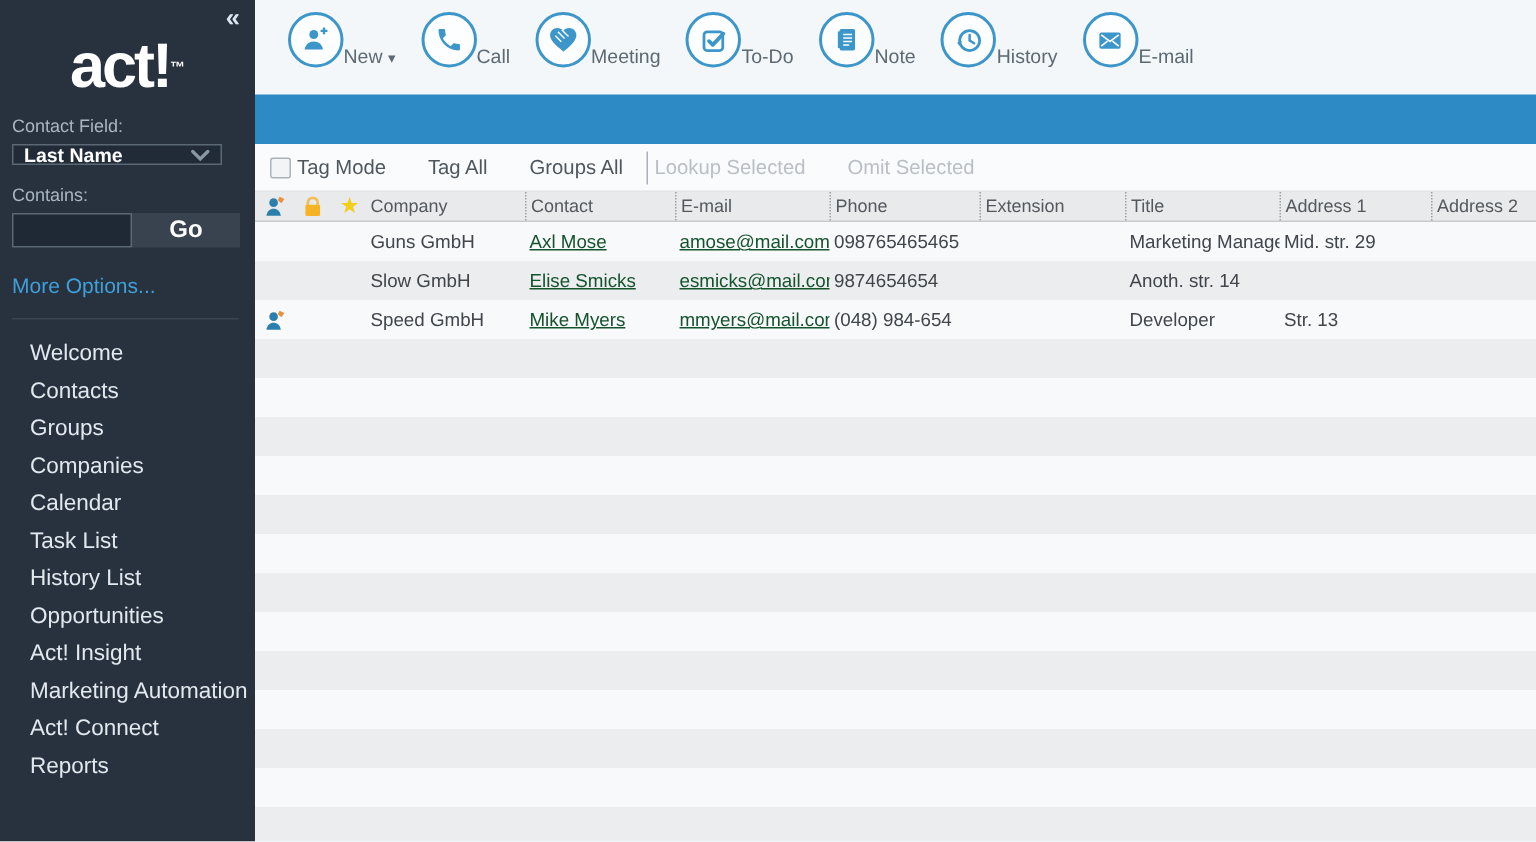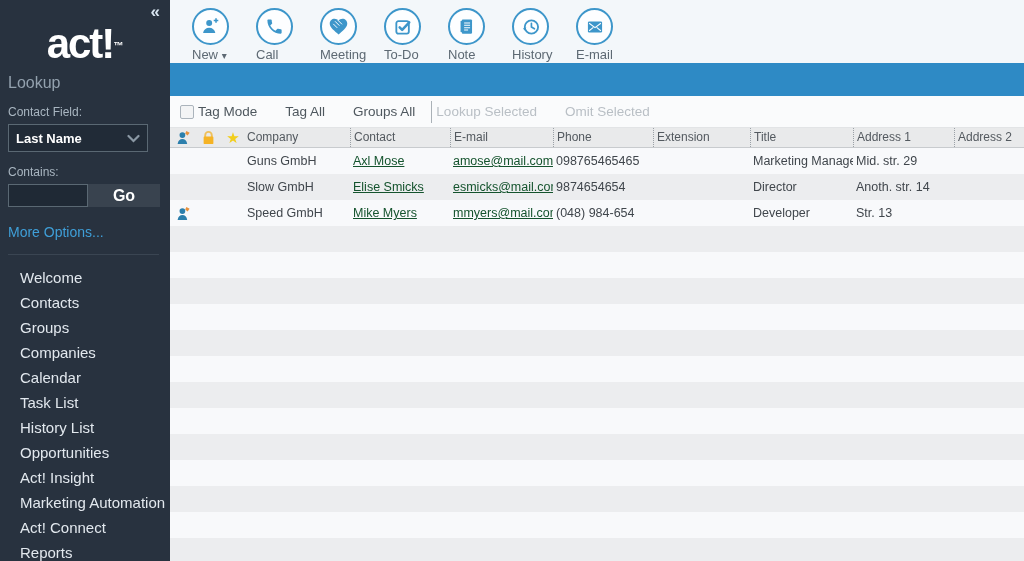--- a/index.html
+++ b/index.html
@@ -11,41 +11,41 @@
   
   .sidebar { position:relative; width:170px; min-width:170px; height:561px;
     background:#28323F; color:#DFE6EC; overflow:hidden; }
   .collapse { position:absolute; top:2px; right:10px; font-size:17px; font-weight:bold;
     color:#D9E6F2; cursor:pointer; }
   .logo { text-align:center; margin-top:24px; color:#FFFFFF; font-weight:800;
     font-size:42px; letter-spacing:-2px; line-height:40px; }
   .logo sup { font-size:10px; letter-spacing:0; vertical-align:top; position:relative; top:2px; }
   .lookup-title { margin:10px 0 0 8px; font-size:16px; color:#93A1AE; }
   .side-label { margin:13px 0 0 8px; font-size:12px; color:#A9B6C1; }
-  .select-box { margin:5px 0 0 8px; width:140px; height:28px; background:#212B37;
+  .select-box { margin:5px 0 0 8px; width:140px; height:14px; background:#212B37;
     border:1px solid #5A6873; display:flex; align-items:center; justify-content:space-between;
     padding:0 7px; cursor:pointer; }
   .select-box .sel-val { color:#FFFFFF; font-weight:bold; font-size:13px; }
   .contains-row { margin:5px 0 0 8px; display:flex; width:152px; height:23px; }
   .contains-input { width:80px; height:23px; background:#1F2935; border:1px solid #5A6873;
     color:#FFF; font-size:13px; padding:0 4px; outline:none; }
   .go-btn { width:72px; height:23px; background:#39434F; border:none; color:#FFF;
     font-weight:bold; font-size:16px; cursor:pointer; }
   .more-options { margin:17px 0 0 8px; font-size:14px; color:#3F9FD8; cursor:pointer; }
   .side-divider { margin:14px 0 0 8px; width:151px; border-top:1px solid #3A4552; }
   .nav { margin-top:10px; list-style:none; }
   .nav li { height:25px; line-height:25px; padding-left:20px; font-size:15px;
     color:#E2E8EE; cursor:pointer; white-space:nowrap; }
 
   
   .main { flex:1; display:flex; flex-direction:column; width:854px; }
 
   .toolbar { height:63px; background:#F3F7FA; display:flex; align-items:flex-start;
     padding:8px 0 0 22px; gap:17px; }
-  .tbtn { min-width:47px; display:flex; flex-direction:column; align-items:flex-start; cursor:pointer; }
+  .tbtn { min-width:47px; display:flex; align-items:flex-end; cursor:pointer; }
   .tbtn .circ { width:37px; height:37px; border:2px solid #3D96CA; border-radius:50%;
     background:#FDFEFF; display:flex; align-items:center; justify-content:center; }
   .tbtn .tlabel { margin-top:2px; font-size:13px; color:#5D6973; white-space:nowrap; }
   .caret { font-size:10px; color:#5D6973; }
 
   .blue-bar { height:33px; background:#2E8AC5; }
 
   .tagbar { height:32px; background:#FAFBFC; display:flex; align-items:center;
     font-size:13.5px; color:#4E575E; border-bottom:1px solid #E2E4E6; }
   .tag-check { width:14px; height:14px; margin-left:10px; background:#F3F4F5;
@@ -75,21 +75,20 @@
 </style>
 </head>
 <body>
 
 <div class="app">
 
   <div class="sidebar">
     <span class="collapse">«</span>
     <div class="logo"><span>act!</span><sup>™</sup></div>
 
-    <div class="lookup-title">Lookup</div>
 
     <div class="side-label">Contact Field:</div>
     <div class="select-box">
       <span class="sel-val">Last Name</span>
       <svg width="13" height="9" viewBox="0 0 13 9">
         <path d="M1.5 2 L6.5 7 L11.5 2" fill="none" stroke="#8A98A4" stroke-width="2.2" stroke-linecap="round"></path>
       </svg>
     </div>
 
     <div class="side-label">Contains:</div>
@@ -250,21 +249,20 @@
 
       <div class="trow grid">
         <span class="tcell"></span>
           <span class="tcell"></span>
           <span class="tcell"></span>
         <span class="tcell">Slow GmbH</span>
         <span class="tcell"><a href="#">Elise Smicks</a></span>
         <span class="tcell"><a href="#">esmicks@mail.com</a></span>
         <span class="tcell">9874654654</span>
         <span class="tcell"></span>
-        <span class="tcell">Director</span>
         <span class="tcell">Anoth. str. 14</span>
         <span class="tcell"></span>
       </div>
 
       <div class="trow grid">
         <span class="tcell cell-icon">
           <svg width="16" height="15" viewBox="0 0 20 18">
             <circle cx="8" cy="6" r="3.6" fill="#2C7FAC"></circle>
             <path d="M2 17c.5-4 3-6 6-6s5.5 2 6 6z" fill="#2C7FAC"></path>
             <path d="M13 1l4 2-2.5 3.5-3-2.5z" fill="#E8913C"></path>

